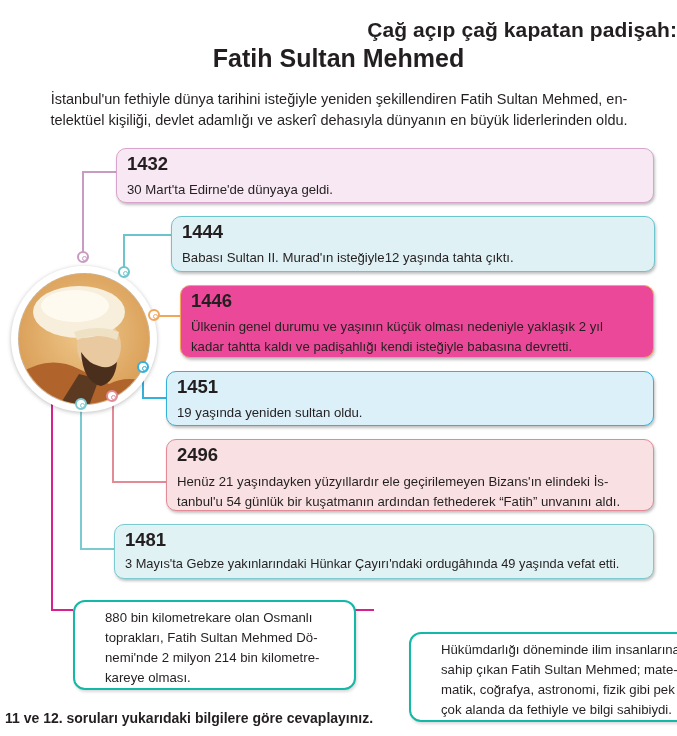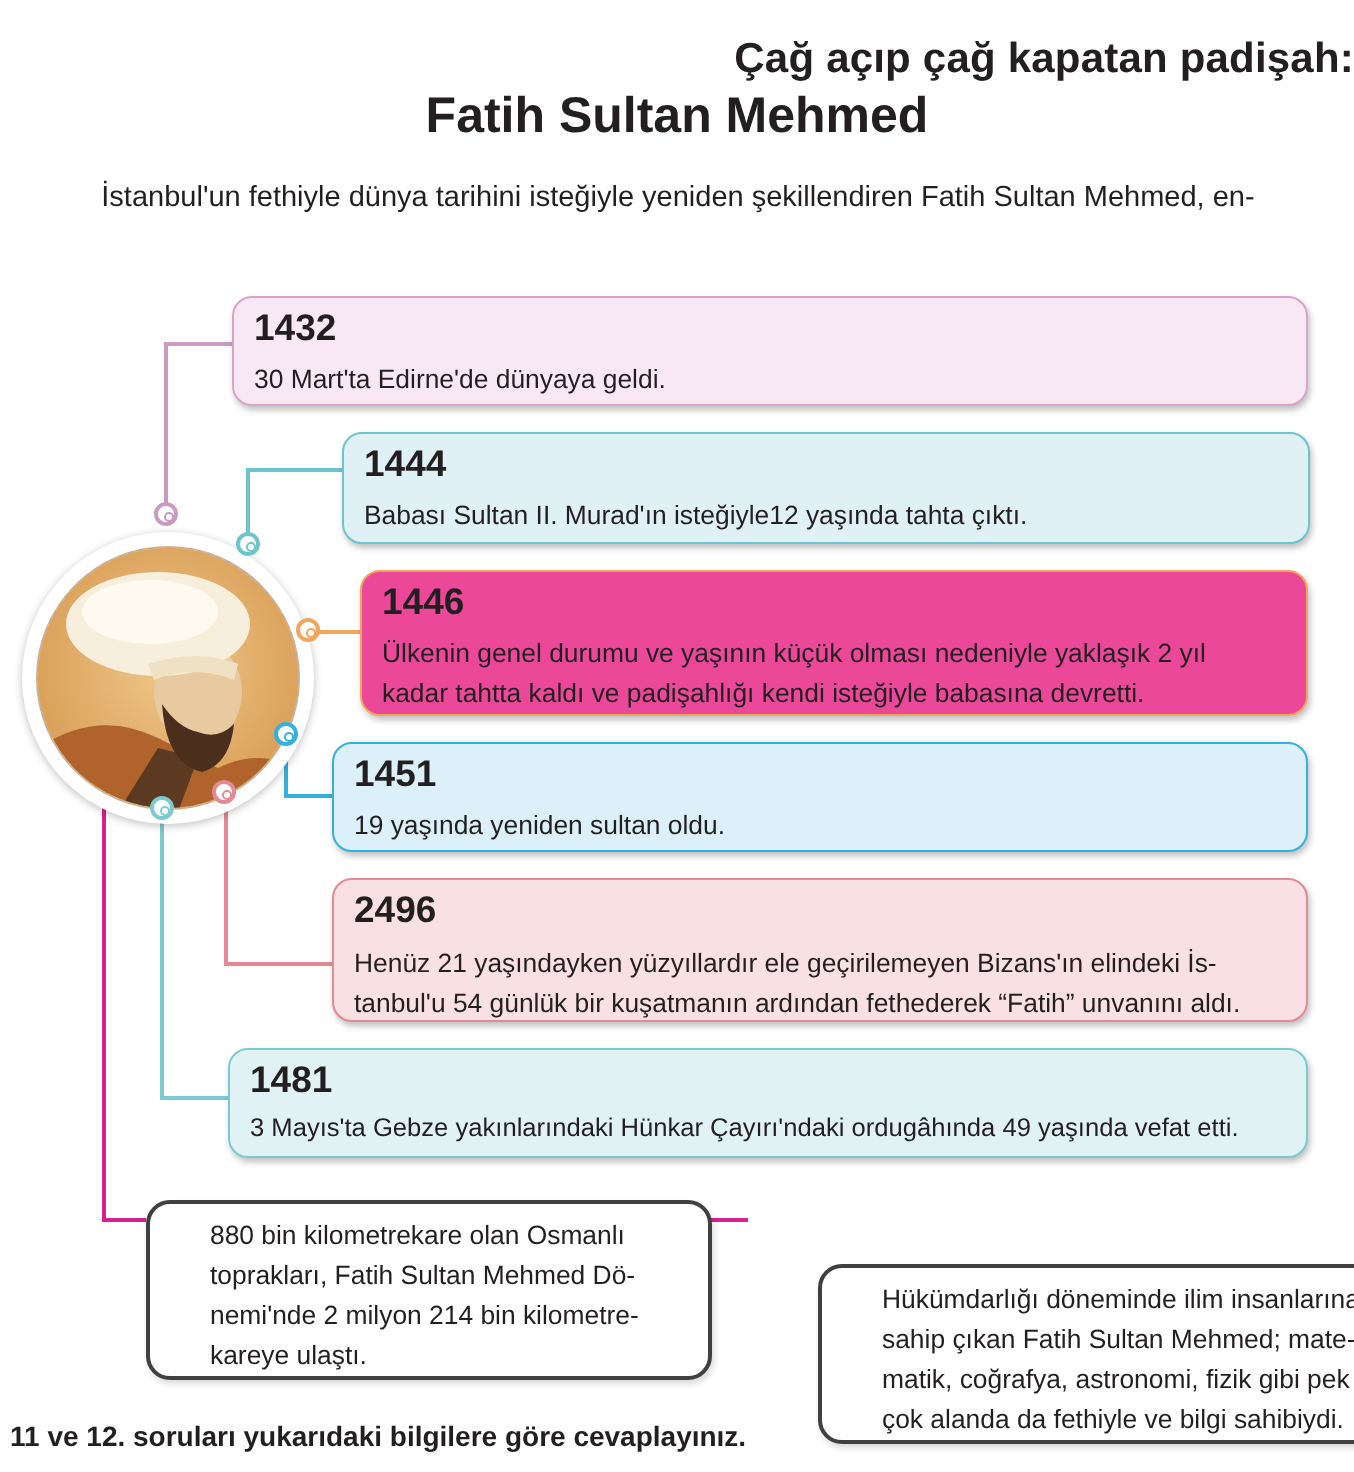--- a/index.html
+++ b/index.html
@@ -15,31 +15,32 @@
   .cyan { background:#dff1f4; border:1.5px solid #6cc5cd; }
   .orange { background:#ec4899; border:1.5px solid #f2a65c; }
   .blue { background:#dbf0f8; border:1.5px solid #33b1da; }
   .red { background:#f9e1e3; border:1.5px solid #e28a96; }
   .teal { background:#e1f2f4; border:1.5px solid #7ccad1; }
   .line { position:absolute; }
   .portrait { left:11px; top:266px; width:146px; height:146px; border-radius:50%; background:#fff; box-shadow:0 1px 4px rgba(0,0,0,0.25); }
   .portrait-inner { position:absolute; left:7px; top:7px; width:132px; height:132px; border-radius:50%; overflow:hidden; background:#e3b272; border:1.5px dashed #b9b0a8; box-sizing:border-box; }
   .dot { position:absolute; width:12px; height:12px; border-radius:50%; background:#fff; box-sizing:border-box; }
   .dot::after { content:""; position:absolute; left:3px; top:3px; width:3px; height:3px; border-radius:50%; border:1px solid currentColor; }
-  .note { position:absolute; border:2px solid #404040; border-radius:12px; background:#fff; font-size:13.2px; line-height:20px; text-align:justify; box-sizing:border-box; padding:6px 12px 6px 30px; box-shadow:1px 2px 3px rgba(0,0,0,0.15); }
+  .note { position:absolute; border:2px solid #14b8a6; border-radius:12px; background:#fff; font-size:13.2px; line-height:20px; text-align:justify; box-sizing:border-box; padding:6px 12px 6px 30px; box-shadow:1px 2px 3px rgba(0,0,0,0.15); }
   .footer { left:5px; top:710px; font-weight:bold; font-size:14px; }
 </style>
 </head>
 <body>
 
 <div class="abs title1">Çağ açıp çağ kapatan padişah:</div>
 <div class="abs title2">Fatih Sultan Mehmed</div>
 
 <div class="abs intro">
   <div>İstanbul'un fethiyle dünya tarihini isteğiyle yeniden şekillendiren Fatih Sultan Mehmed, en-</div>
+  <div>telektüel kişiliği, devlet adamlığı ve askerî dehasıyla dünyanın en büyük liderlerinden oldu.</div>
 </div>
 
 <div class="line" style="left:82px;top:171px;width:1.5px;height:85px;background:#c99bc0;"></div>
 <div class="line" style="left:82px;top:171px;width:34px;height:1.5px;background:#c99bc0;"></div>
 
 <div class="line" style="left:123px;top:234px;width:1.5px;height:36px;background:#6cc5cd;"></div>
 <div class="line" style="left:123px;top:234px;width:48px;height:1.5px;background:#6cc5cd;"></div>
 
 <div class="line" style="left:158px;top:315px;width:22px;height:1.5px;background:#f2a65c;"></div>
 
@@ -121,21 +122,21 @@
 
 <div class="box teal" style="left:114px;top:524px;width:540px;height:55px;">
   <div class="year">1481</div>
   <div class="desc" style="margin-top:3px;font-size:12.8px;">3 Mayıs'ta Gebze yakınlarındaki Hünkar Çayırı'ndaki ordugâhında 49 yaşında vefat etti.</div>
 </div>
 
 <div class="note" style="left:73px;top:600px;width:283px;height:90px;">
   <div>880 bin kilometrekare olan Osmanlı</div>
   <div>toprakları, Fatih Sultan Mehmed Dö-</div>
   <div>nemi'nde 2 milyon 214 bin kilometre-</div>
-  <div>kareye ulaştı.</div>
+  <div>kareye olması.</div>
 </div>
 
 <div class="note" style="left:370px;top:632px;width:286px;height:90px;margin-left:39px;">
   <div>Hükümdarlığı döneminde ilim insanlarına</div>
   <div>sahip çıkan Fatih Sultan Mehmed; mate-</div>
   <div>matik, coğrafya, astronomi, fizik gibi pek</div>
   <div>çok alanda da fethiyle ve bilgi sahibiydi.</div>
 </div>
 
 <div class="abs footer">11 ve 12. soruları yukarıdaki bilgilere göre cevaplayınız.</div>

